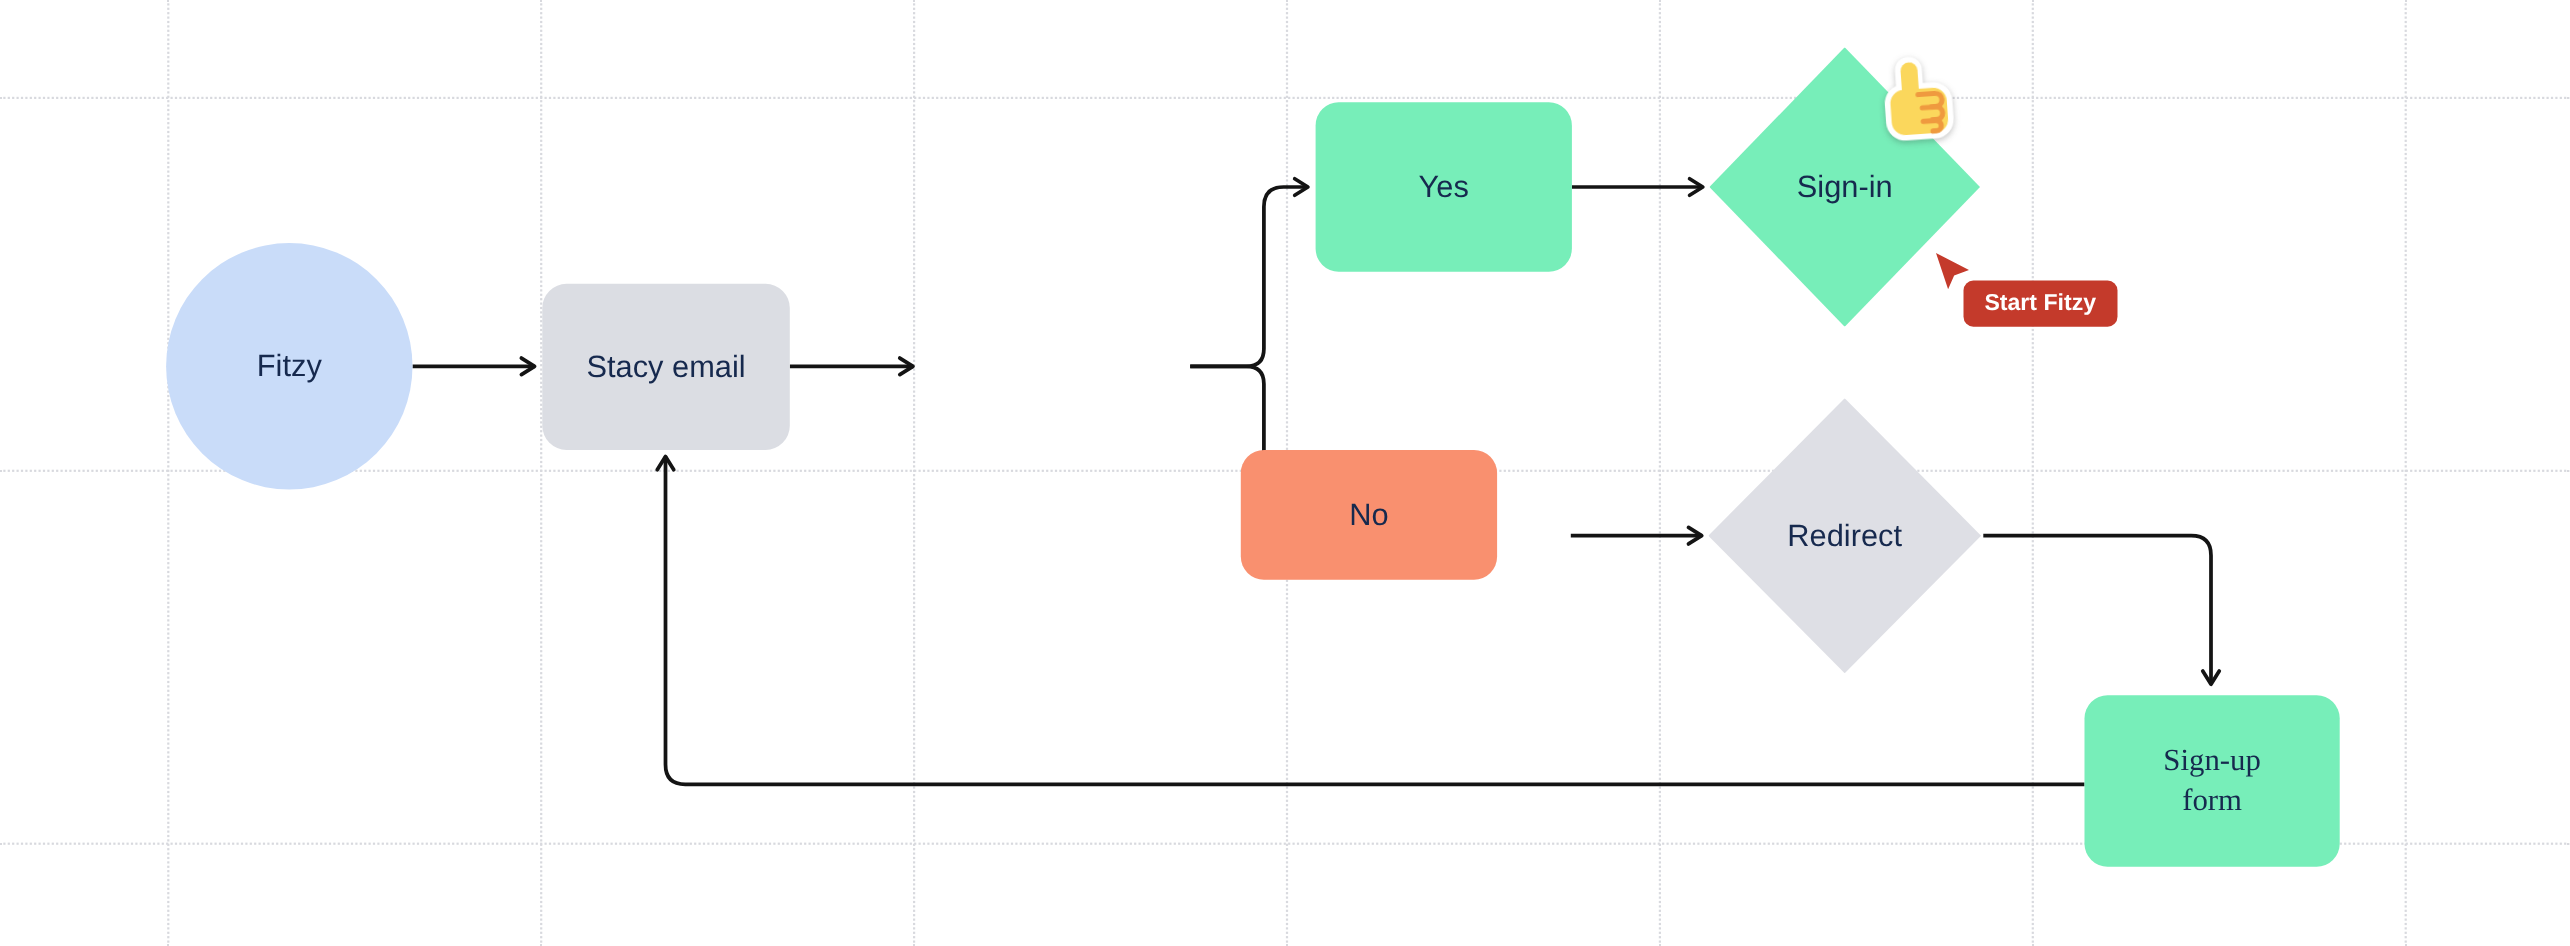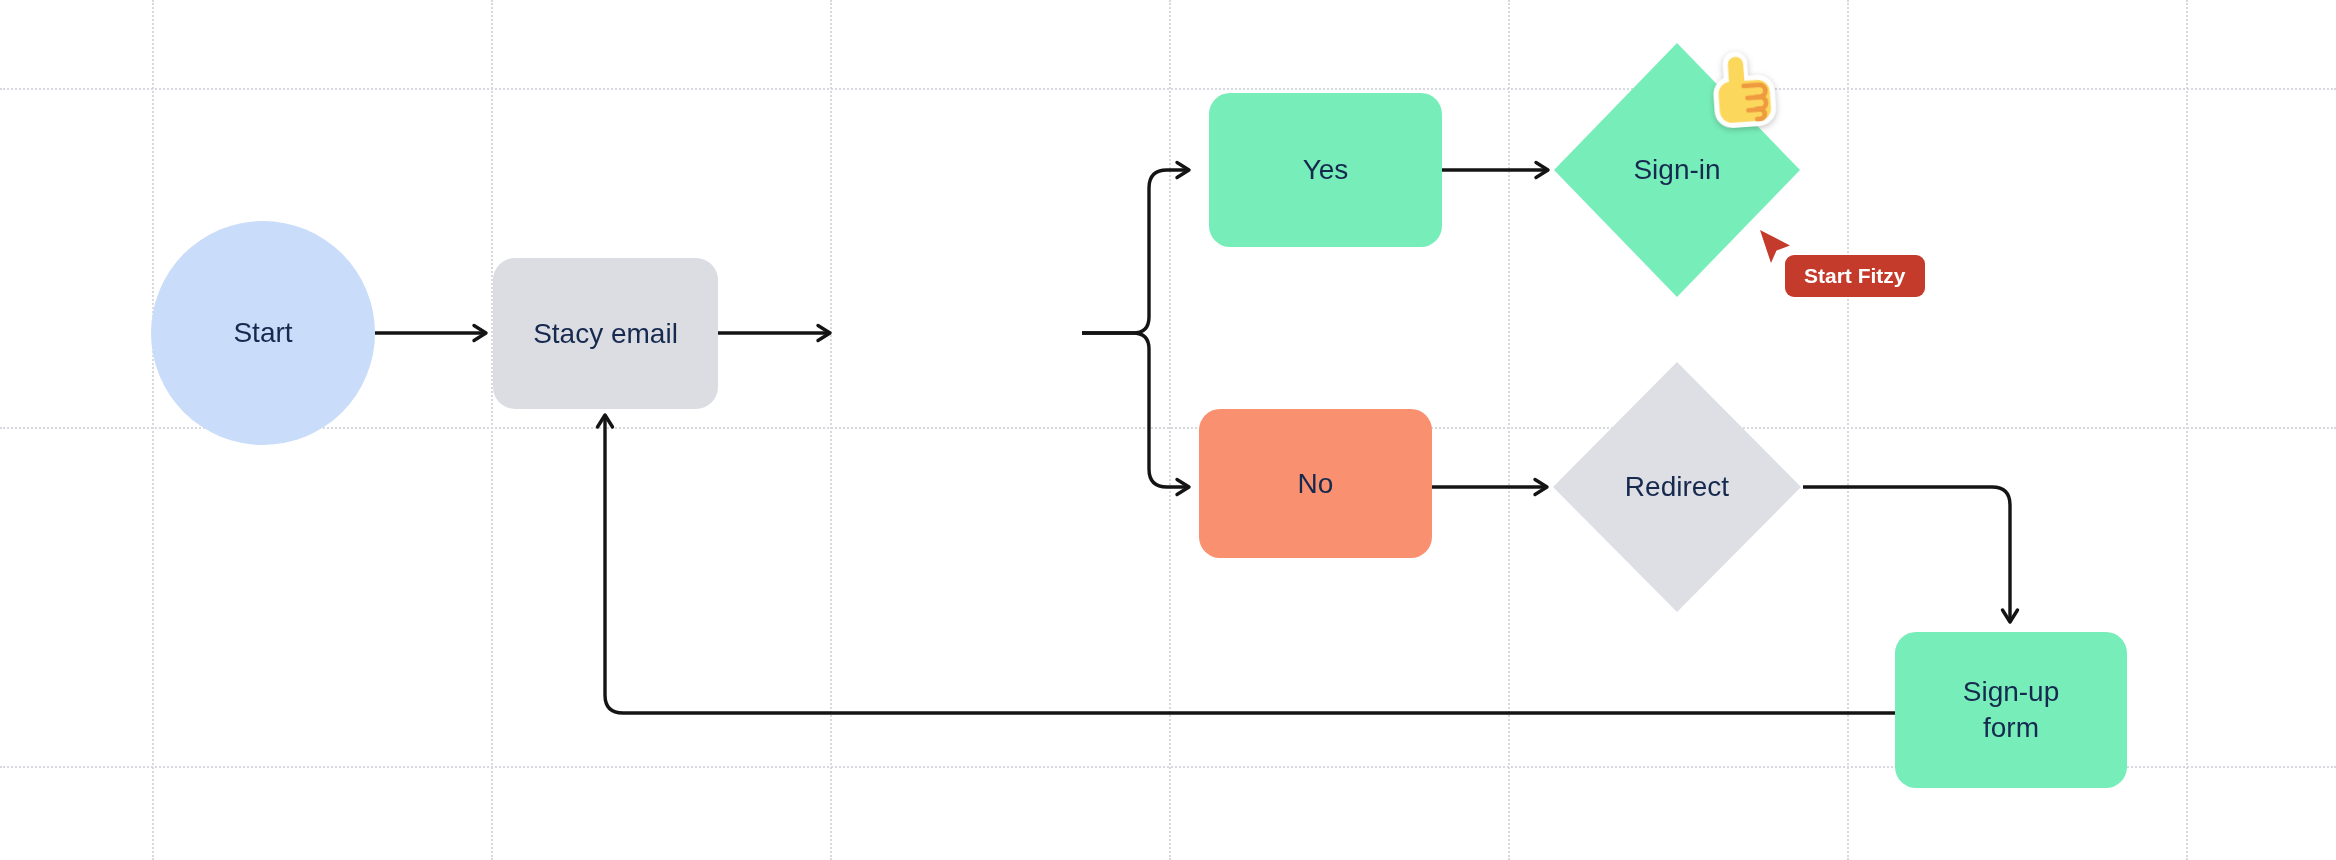--- a/index.html
+++ b/index.html
@@ -35,21 +35,21 @@
   .node .label { display: block; }
   .circle   { border-radius: 50%; }
   .rrect    { border-radius: 21px; }
   .diamond  { clip-path: polygon(50% 0, 100% 50%, 50% 100%, 0 50%); }
 
   #n-start    { left: 151px;  top: 221px; width: 224px; height: 224px; }
   #n-verify   { left: 493px;  top: 258px; width: 225px; height: 151px; border-radius: 22px; }
   #n-account  { left: 838px;  top: 208px; width: 244px; height: 250px; }
   #n-account .label { max-width: 150px; }
   #n-yes      { left: 1196px; top: 93px;  width: 233px; height: 154px; }
-  #n-no       { left: 1199px; top: 409px; width: 233px; height: 149px; }
+  #n-no       { left: 1128px; top: 409px; width: 233px; height: 118px; }
   #n-signin   { left: 1554px; top: 43px;  width: 246px; height: 254px; }
   #n-redirect { left: 1553px; top: 362px; width: 248px; height: 250px; }
   #n-signup   { left: 1895px; top: 632px; width: 232px; height: 156px; }
   #n-signup .label { max-width: 130px; }
 
   
   #sticker {
     position: absolute; left: 1706px; top: 50px; width: 78px; height: 80px;
     transform: rotate(-4deg);
     filter: drop-shadow(0 2px 3px rgba(40,40,40,0.28));
@@ -91,45 +91,45 @@
     <path class="edge" marker-end="url(#arrow)" d="M718 333 H830" stroke="#141414"></path>
     <path class="edge" marker-end="url(#arrow)" d="M1082 333 H1133 Q1149 333 1149 317 V188 Q1149 170 1167 170 H1189" stroke="#141414"></path>
     <path class="edge" marker-end="url(#arrow)" d="M1082 333 H1133 Q1149 333 1149 349 V469 Q1149 487 1167 487 H1189" stroke="#141414"></path>
     <path class="edge" marker-end="url(#arrow)" d="M1429 170 H1548" stroke="#141414"></path>
     <path class="edge" marker-end="url(#arrow)" d="M1428 487 H1547" stroke="#141414"></path>
     <path class="edge" marker-end="url(#arrow)" d="M1803 487 H1992 Q2010 487 2010 505 V622" stroke="#141414"></path>
     <path class="edge" marker-end="url(#arrow)" d="M1895 713 H623 Q605 713 605 695 V415" stroke="#141414"></path>
   </svg>
 
   <div class="node circle" id="n-start" style="background: rgb(201, 220, 249);">
-    <span class="label">Start</span>
+    <span class="label">Fitzy</span>
   </div>
 
   <div class="node" id="n-verify" style="background: rgb(219, 221, 227);">
     <span class="label">Stacy email</span>
   </div>
 
 
-  <div class="node rrect" id="n-yes" style="background: rgb(119, 238, 185); margin-left: 13px;">
+  <div class="node rrect" id="n-yes" style="background: rgb(119, 238, 185);">
     <span class="label">Yes</span>
   </div>
 
   <div class="node rrect" id="n-no" style="background: rgb(249, 144, 111);">
     <span class="label">No</span>
   </div>
 
   <div class="node diamond" id="n-signin" style="background: rgb(119, 238, 185);">
     <span class="label">Sign-in</span>
   </div>
 
   <div class="node diamond" id="n-redirect" style="background: rgb(222, 223, 229);">
     <span class="label">Redirect</span>
   </div>
 
-  <div class="node rrect" id="n-signup" style="background: rgb(119, 238, 185);">
+  <div class="node rrect" id="n-signup" style="background: rgb(119, 238, 185); font-family: Liberation Serif, serif;">
     <span class="label">Sign-up form</span>
   </div>
 
   <svg id="sticker" viewBox="0 0 76 78">
     <g>
 
       <rect x="18" y="1" width="24" height="44" rx="12" fill="#ffffff"></rect>
       <rect x="7" y="25" width="60" height="50" rx="17" fill="#ffffff"></rect>
 
       <rect x="23" y="6" width="15" height="37" rx="7.5" fill="#fbd75c"></rect>

